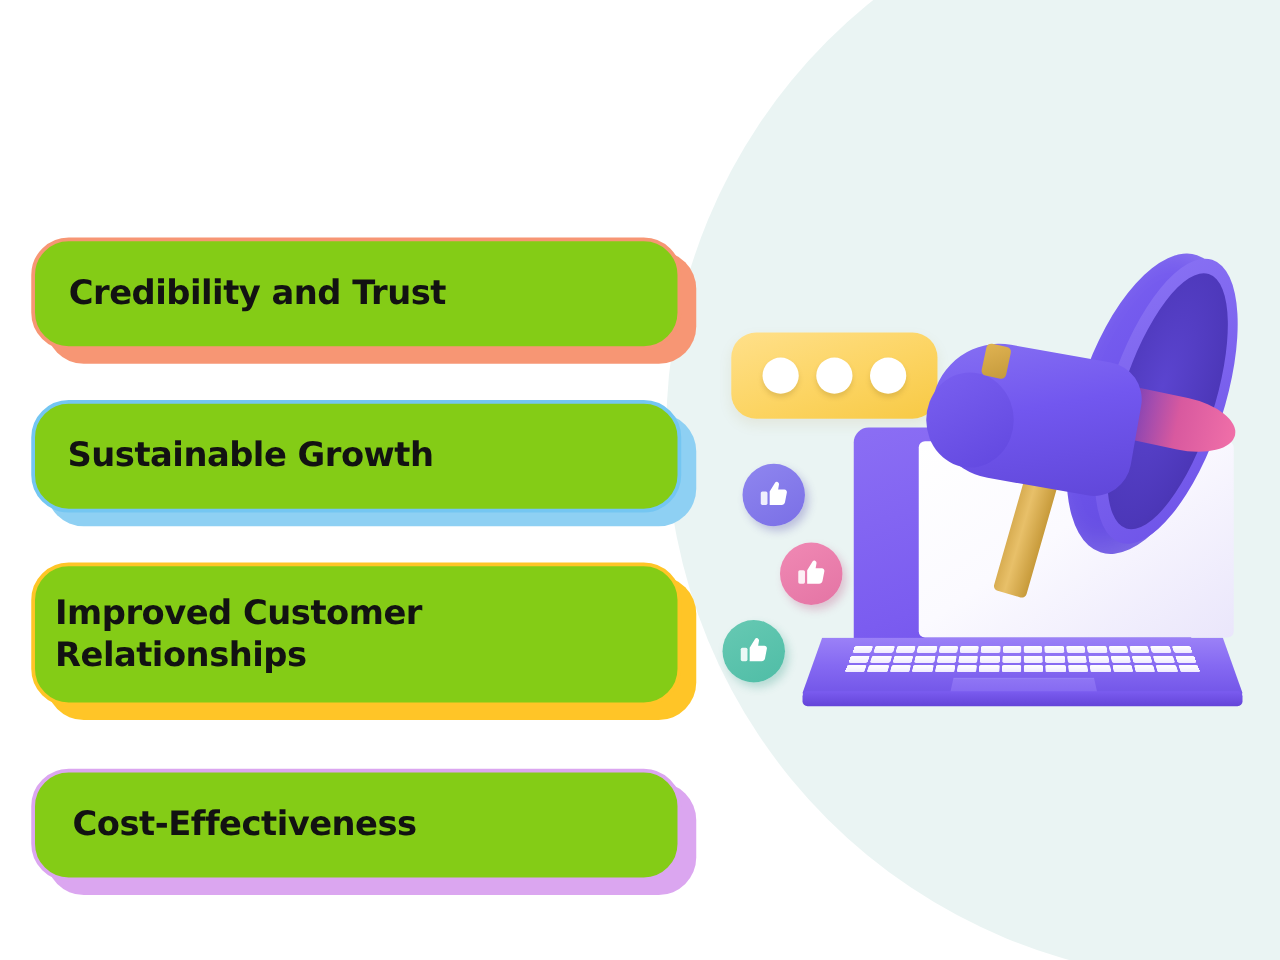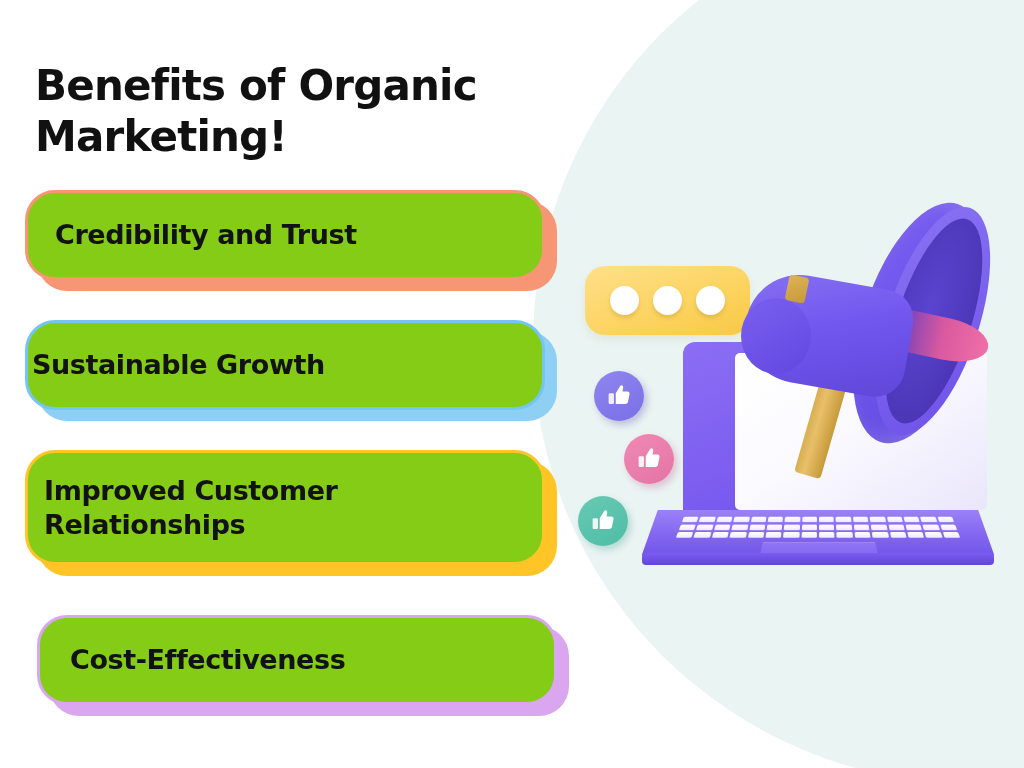--- a/index.html
+++ b/index.html
@@ -88,21 +88,21 @@
   }
 
   
   #card-0 .card, #card-0 .card-shadow { height: 90px; }
   #card-0 { top: 190px; height: 101px; }
   #card-1 .card, #card-1 .card-shadow { height: 90px; }
   #card-1 { top: 320px; height: 101px; }
   #card-2 .card, #card-2 .card-shadow { height: 115px; }
   #card-2 { top: 450px; height: 160px; }
   #card-3 .card, #card-3 .card-shadow { height: 90px; }
-  #card-3 { top: 615px; height: 101px; margin-left: 12px; }
+  #card-3 { top: 615px; height: 101px; }
 
   
   .illo { position: absolute; left: 0; top: 0; width: 1024px; height: 768px; }
 
   
   .bubble {
     position: absolute;
     left: 585px;
     top: 266px;
     width: 165px;
@@ -262,34 +262,32 @@
     transform: rotate(16deg);
   }
 </style>
 </head>
 <body>
 
 <div id="canvas">
 
   <div class="bg-circle" style="background: rgb(234, 244, 243);"></div>
 
-  <h1 class="title">Benefits of Organic
-Marketing!</h1>
 
   <div class="card-wrap" id="card-0">
     <div class="card-shadow" style="background: rgb(247, 150, 116);"></div>
     <div class="card" style="border-color: rgb(247, 150, 116);">
       <span class="card-label" style="padding-left: 27px;">Credibility and Trust</span>
     </div>
   </div>
 
   <div class="card-wrap" id="card-1">
     <div class="card-shadow" style="background: rgb(142, 208, 243);"></div>
     <div class="card" style="border-color: rgb(116, 198, 242);">
-      <span class="card-label" style="padding-left: 4px;">Sustainable Growth</span>
+      <span class="card-label" style="padding-left: 26px;">Sustainable Growth</span>
     </div>
   </div>
 
   <div class="card-wrap" id="card-2">
     <div class="card-shadow" style="background: rgb(255, 197, 39);"></div>
     <div class="card" style="border-color: rgb(255, 197, 39);">
       <span class="card-label" style="padding-left: 16px;">Improved Customer
 Relationships</span>
     </div>
   </div>

